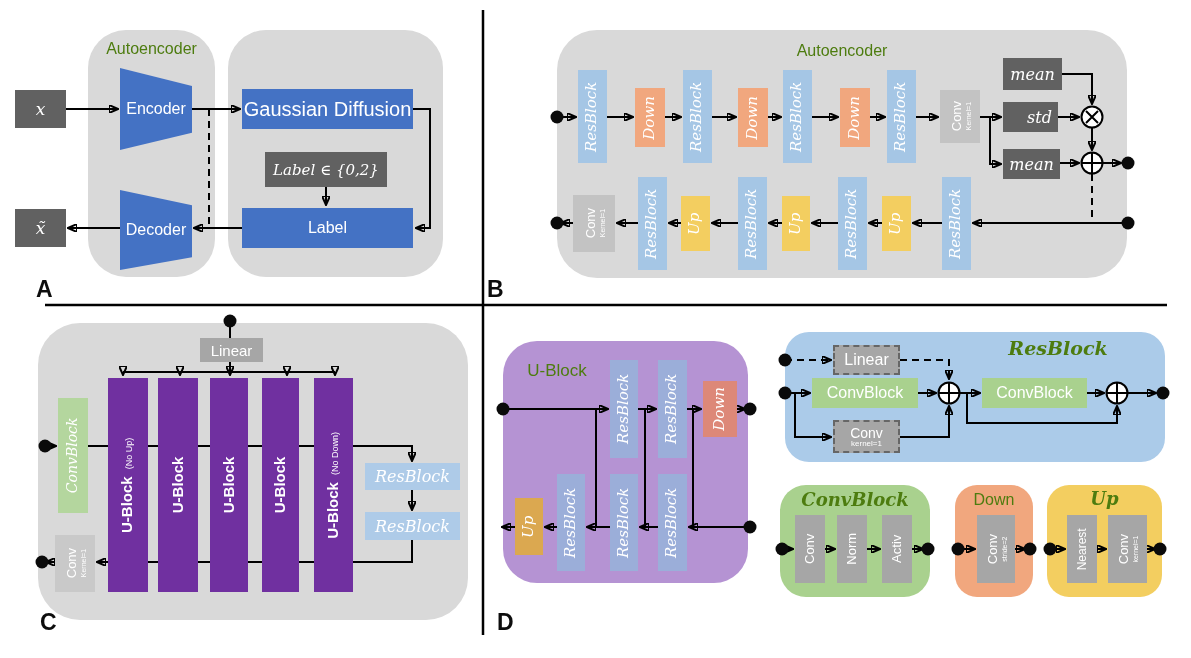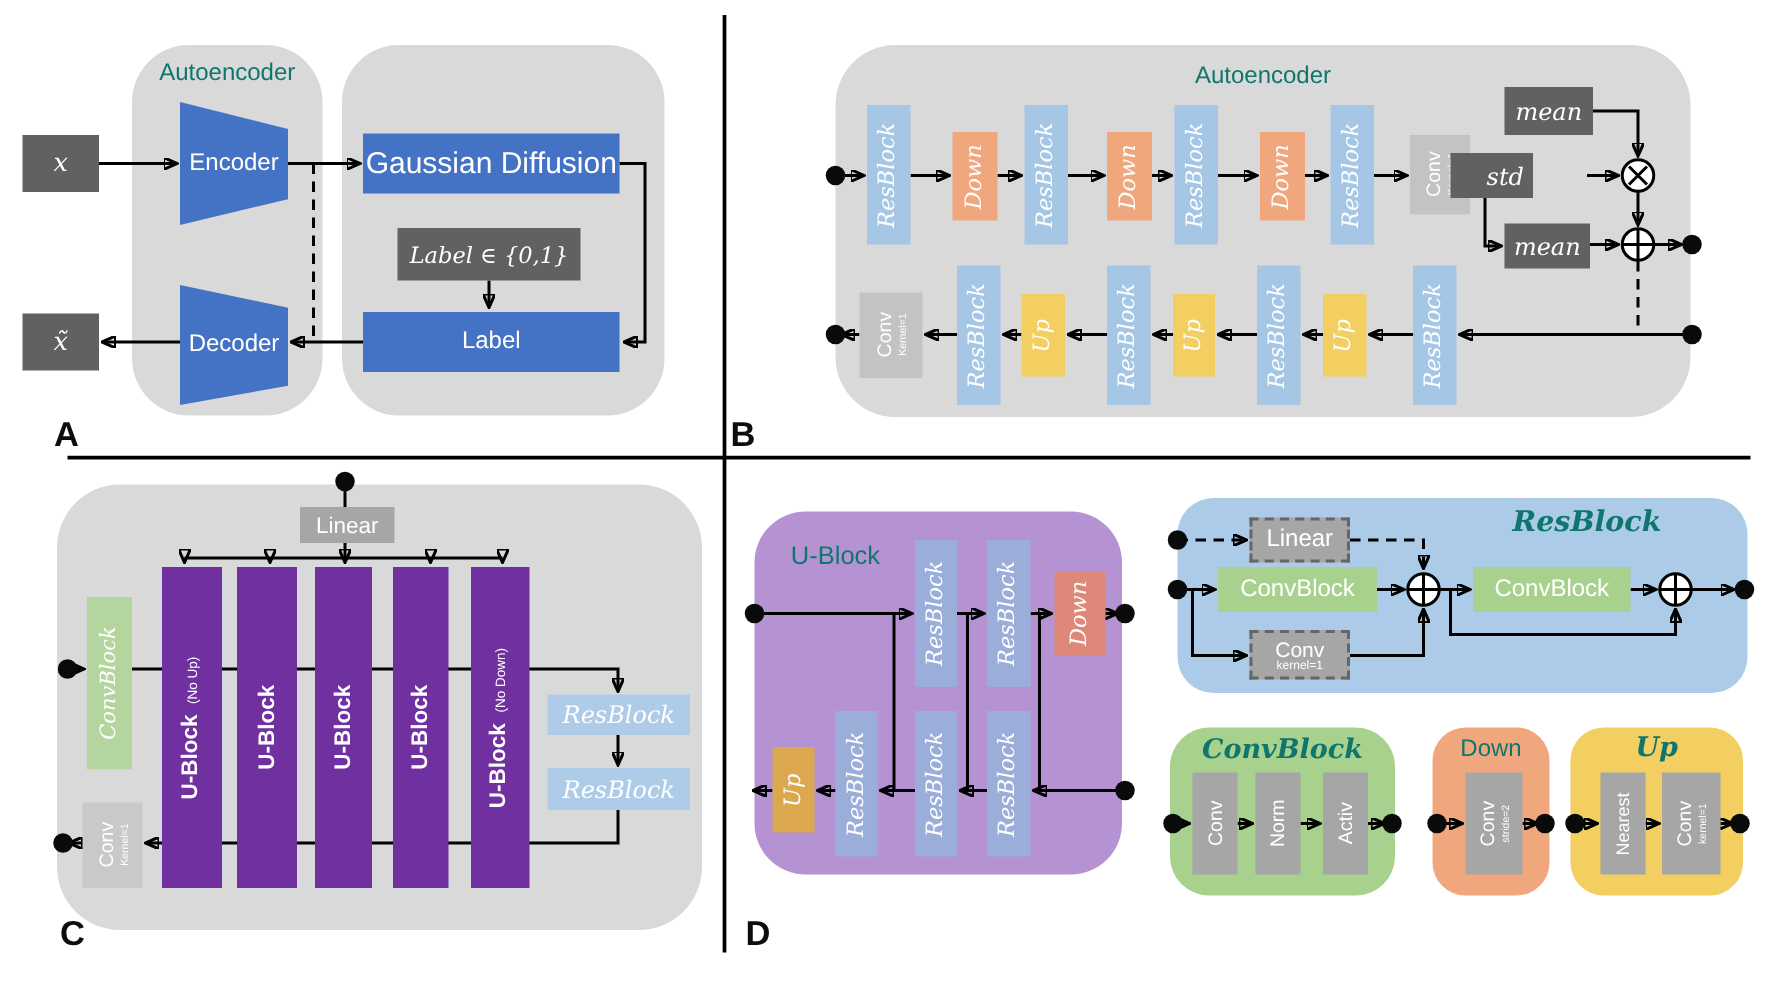--- a/index.html
+++ b/index.html
@@ -2,21 +2,21 @@
 <html><head>
 <meta charset="utf-8">
 <style>
   html,body{margin:0;padding:0;background:#fff;}
   #fig{position:relative;width:1191px;height:658px;background:#ffffff;
        font-family:"Liberation Sans",sans-serif;overflow:hidden;}
   .panel{position:absolute;z-index:0;background:#d9d9d9;}
   #wires{position:absolute;left:0;top:0;z-index:1;}
   .blk{position:absolute;z-index:2;display:flex;align-items:center;justify-content:center;
        color:#fff;box-sizing:border-box;text-align:center;}
-  .ttl{position:absolute;z-index:2;text-align:center;color:#0f766e;}
+  .ttl{position:absolute;z-index:2;text-align:center;color:#4d7c0f;}
   .plab{position:absolute;z-index:4;font-weight:bold;font-size:23px;color:#0d0d0d;}
   .ser{font-family:"DejaVu Serif",serif;font-style:italic;}
   .rot{transform:rotate(-90deg);white-space:nowrap;line-height:1.05;text-align:center;}
   .sub{display:block;font-weight:normal;}
   
   .c-dark{background:#616161;}
   .c-blue{background:#4472c4;}
   .c-rbB{background:#a5c6e5;}
   .c-rbC{background:#aecbe8;}
   .c-rbD{background:#9baed9;}
@@ -216,21 +216,21 @@
   <div class="blk c-blue" style="left:120px;top:190px;width:72px;height:80px;font-size:16px;clip-path:polygon(0% 0%,100% 19%,100% 84%,0% 100%);">
       <span>Decoder</span>
     </div>
   <div class="blk c-blue" style="left:120px;top:68px;width:72px;height:82px;font-size:16px;clip-path:polygon(0% 0%,100% 22%,100% 79%,0% 100%);">
       <span>Encoder</span>
     </div>
   <div class="blk c-blue" style="left:242px;top:89px;width:171px;height:40px;font-size:20px;">
       <span>Gaussian Diffusion</span>
     </div>
   <div class="blk c-dark ser" style="left:265px;top:152px;width:122px;height:35px;font-size:15px;">
-      <span>Label ∈ {0,1}</span>
+      <span>Label ∈ {0,2}</span>
     </div>
   <div class="blk c-blue" style="left:242px;top:208px;width:171px;height:40px;font-size:16px;">
       <span>Label</span>
     </div>
 
   <div class="ttl" style="left:557px;top:42px;width:570px;font-size:16px;">Autoencoder</div>
 
   <div class="blk c-rbB ser" style="left:578px;top:70px;width:29px;height:93px;font-size:15px;">
       <span class="rot">ResBlock</span>
     </div>
@@ -251,21 +251,21 @@
     </div>
   <div class="blk c-rbB ser" style="left:887px;top:70px;width:29px;height:93px;font-size:15px;">
       <span class="rot">ResBlock</span>
     </div>
   <div class="blk c-convB" style="left:940px;top:90px;width:40px;height:53px;">
     <div class="rot"><span style="font-size:13px;">Conv</span><span class="sub" style="font-size:7px;">Kernel=1</span></div>
   </div>
   <div class="blk c-dark ser" style="left:1003px;top:58px;width:59px;height:32px;font-size:16px;">
       <span>mean</span>
     </div>
-  <div class="blk c-dark ser" style="left:967px;top:102px;width:55px;height:30px;font-size:16px;padding-left:18px;">
+  <div class="blk c-dark ser" style="left:1003px;top:102px;width:55px;height:30px;font-size:16px;padding-left:18px;">
       <span>std</span>
     </div>
   <div class="blk c-dark ser" style="left:1003px;top:149px;width:57px;height:30px;font-size:16px;text-align:center;">
       <span>mean</span>
     </div>
 
   <div class="blk c-convB" style="left:573px;top:195px;width:42px;height:57px;">
     <div class="rot"><span style="font-size:13px;">Conv</span><span class="sub" style="font-size:7px;">Kernel=1</span></div>
   </div>
   <div class="blk c-rbB ser" style="left:638px;top:177px;width:29px;height:93px;font-size:15px;">

